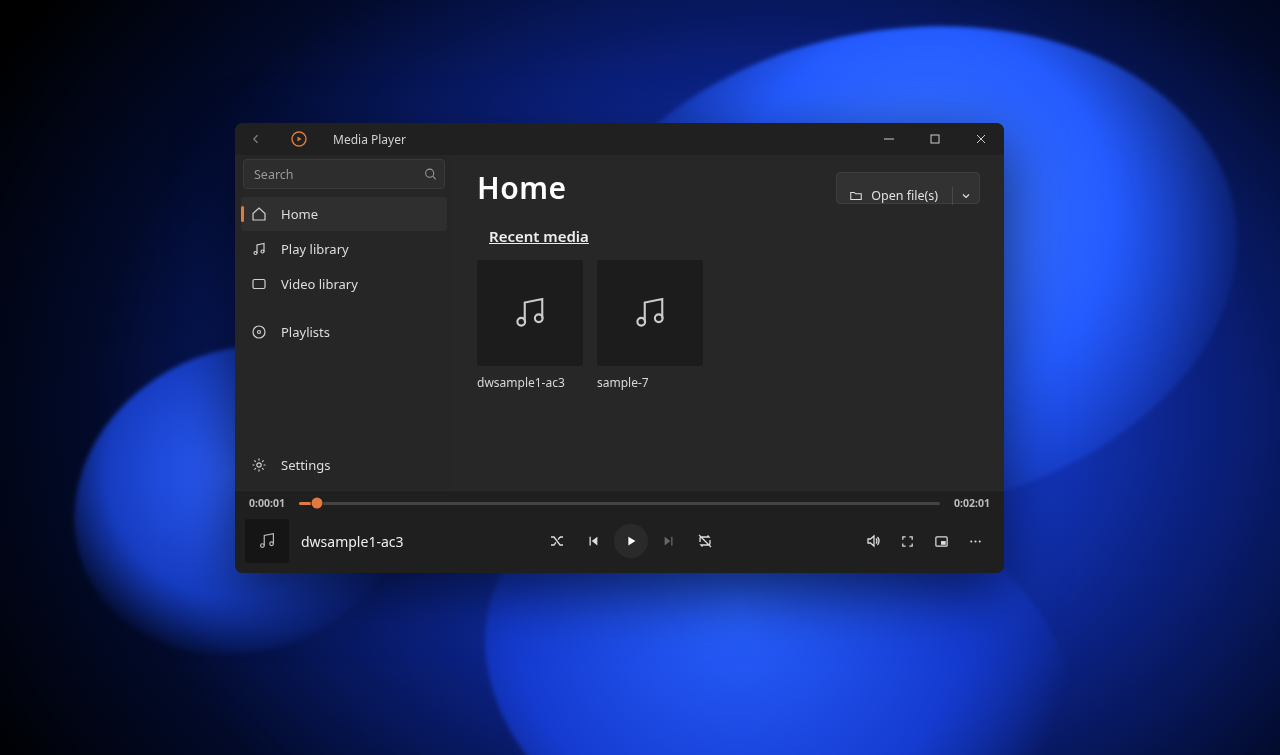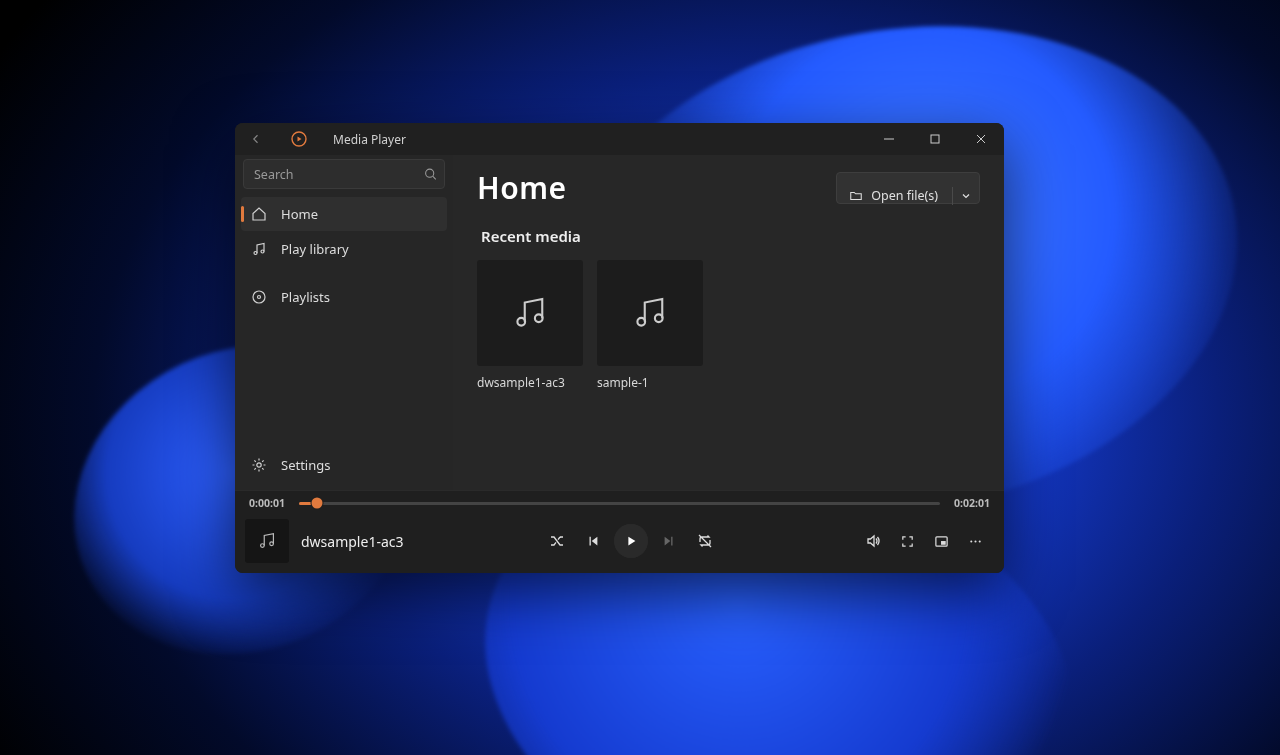--- a/index.html
+++ b/index.html
@@ -58,21 +58,21 @@
 
   
   .main { flex:1; background:#272727; padding:12px 24px 16px 24px; display:flex; flex-direction:column; overflow:hidden; }
   .main-header { display:flex; align-items:center; justify-content:space-between; margin-bottom:12px; }
   .page-title { font-size:30px; font-weight:600; letter-spacing:0.5px; }
   .open-file-btn {
     display:flex; align-items:center; gap:8px; height:32px; padding:16px 8px 0 12px;
     background:#323232; border:1px solid #3e3e3e; border-radius:4px; font-size:12.5px; color:#e0e0e0; cursor:pointer;
   }
   .open-file-btn .chev { margin-left:6px; padding-left:8px; border-left:1px solid #4a4a4a; height:18px; display:flex; align-items:center;}
-  .section-title { font-size:15px; font-weight:600; margin:6px 0 14px 4px; color:#eee; }
+  .section-title { font-size:15px; font-weight:600; margin:6px 0 14px 12px; color:#eee;text-decoration:underline; }
 
   .media-grid { display:flex; gap:14px; }
   .media-item { width:106px; cursor:pointer; }
   .media-thumb {
     width:106px; height:106px; background:#1c1c1c; border-radius:3px;
     display:flex; align-items:center; justify-content:center; color:#ccc;
   }
   .media-label { font-size:12px; color:#d8d8d8; margin-top:8px; white-space:nowrap; overflow:hidden; text-overflow:ellipsis; }
 
   
@@ -175,20 +175,28 @@
         <div class="nav-item">
           <span class="nav-icon">
             <svg width="16" height="16" viewBox="0 0 16 16" fill="none" stroke="currentColor" stroke-width="1.2">
                 <path d="M6 12V4l7-1.5v8"></path>
                 <circle cx="4.5" cy="12" r="1.5"></circle>
                 <circle cx="11.5" cy="10.5" r="1.5"></circle>
               </svg>
           </span>
           <span>Play library</span>
         </div>
+        <div class="nav-item">
+          <span class="nav-icon">
+            <svg width="16" height="16" viewBox="0 0 16 16" fill="none" stroke="currentColor" stroke-width="1.2">
+                <rect x="2" y="3.5" width="12" height="9" rx="1.5"></rect>
+              </svg>
+          </span>
+          <span>Video library</span>
+        </div>
         <div class="nav-spacer"></div>
         <div class="nav-item">
           <span class="nav-icon">
             <svg width="16" height="16" viewBox="0 0 16 16" fill="none" stroke="currentColor" stroke-width="1.2">
                 <circle cx="8" cy="8" r="6"></circle>
                 <circle cx="8" cy="8" r="1.5"></circle>
               </svg>
           </span>
           <span>Playlists</span>
         </div>
@@ -239,21 +247,21 @@
           <div class="media-label">dwsample1-ac3</div>
         </div>
         <div class="media-item">
           <div class="media-thumb">
             <svg width="42" height="42" viewBox="0 0 24 24" fill="none" stroke="currentColor" stroke-width="1.2">
                 <path d="M9 17V6l10-2v11"></path>
                 <circle cx="7" cy="17" r="2.2"></circle>
                 <circle cx="17" cy="15" r="2.2"></circle>
               </svg>
           </div>
-          <div class="media-label">sample-1</div>
+          <div class="media-label">sample-7</div>
         </div>
       </div>
     </div>
   </div>
 
   <div class="player">
     <div class="seek-row">
       <div class="time-label">0:00:01</div>
       <div class="seek-track">
         <div class="seek-fill" id="seek-fill" style="width: 2.8%;"></div>

